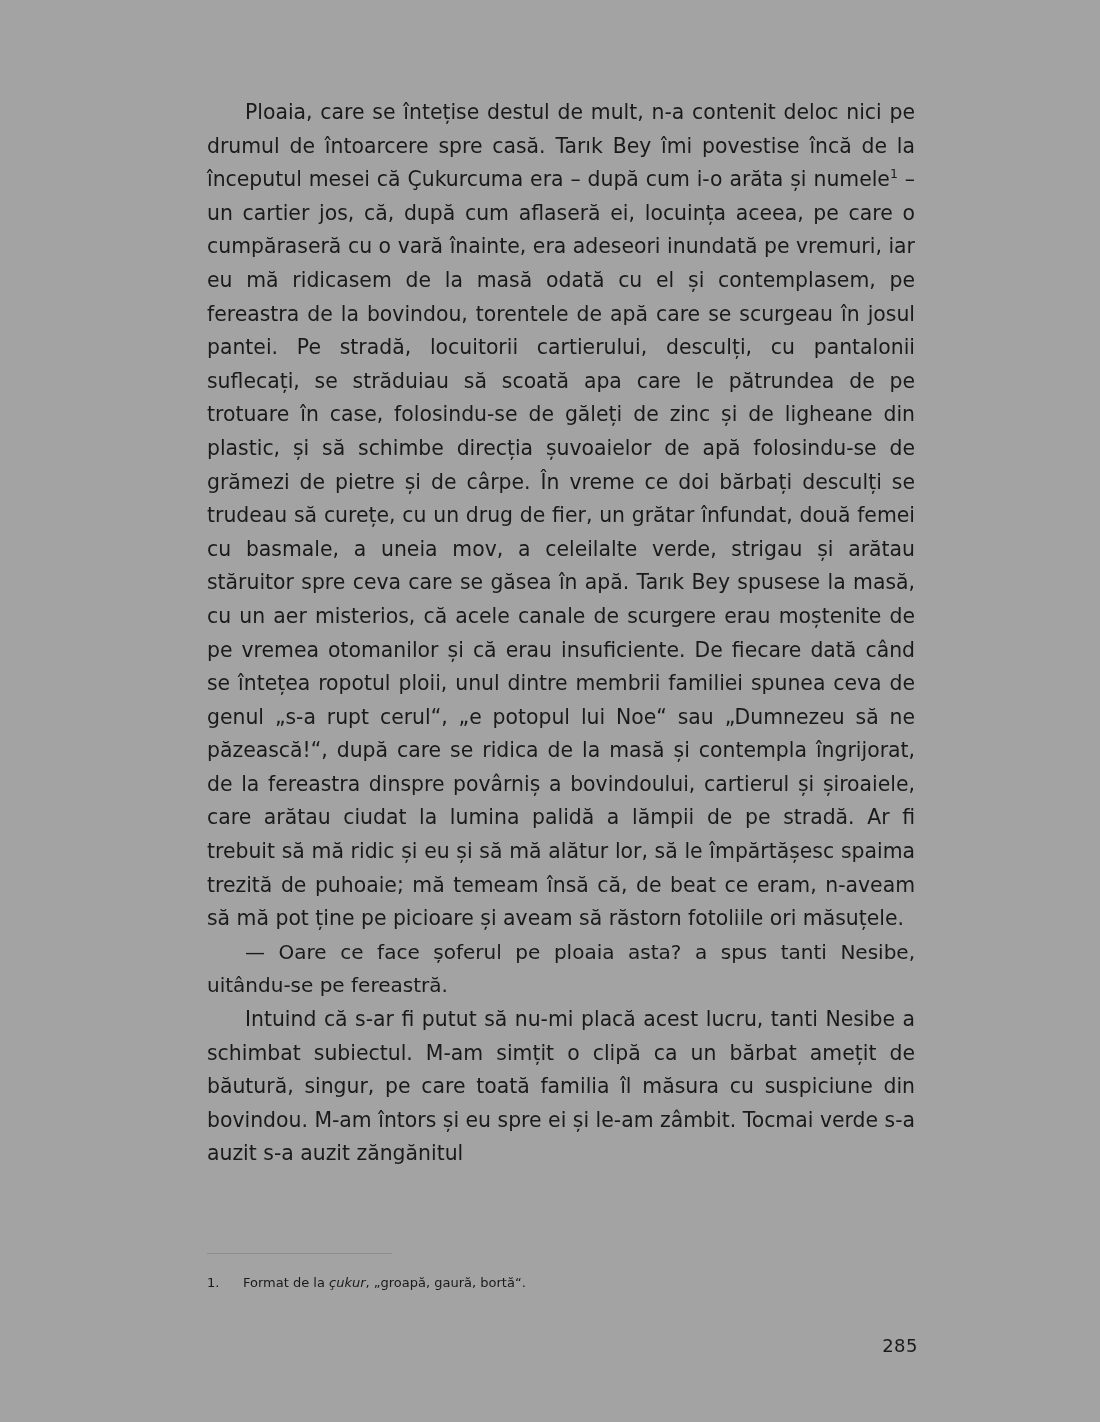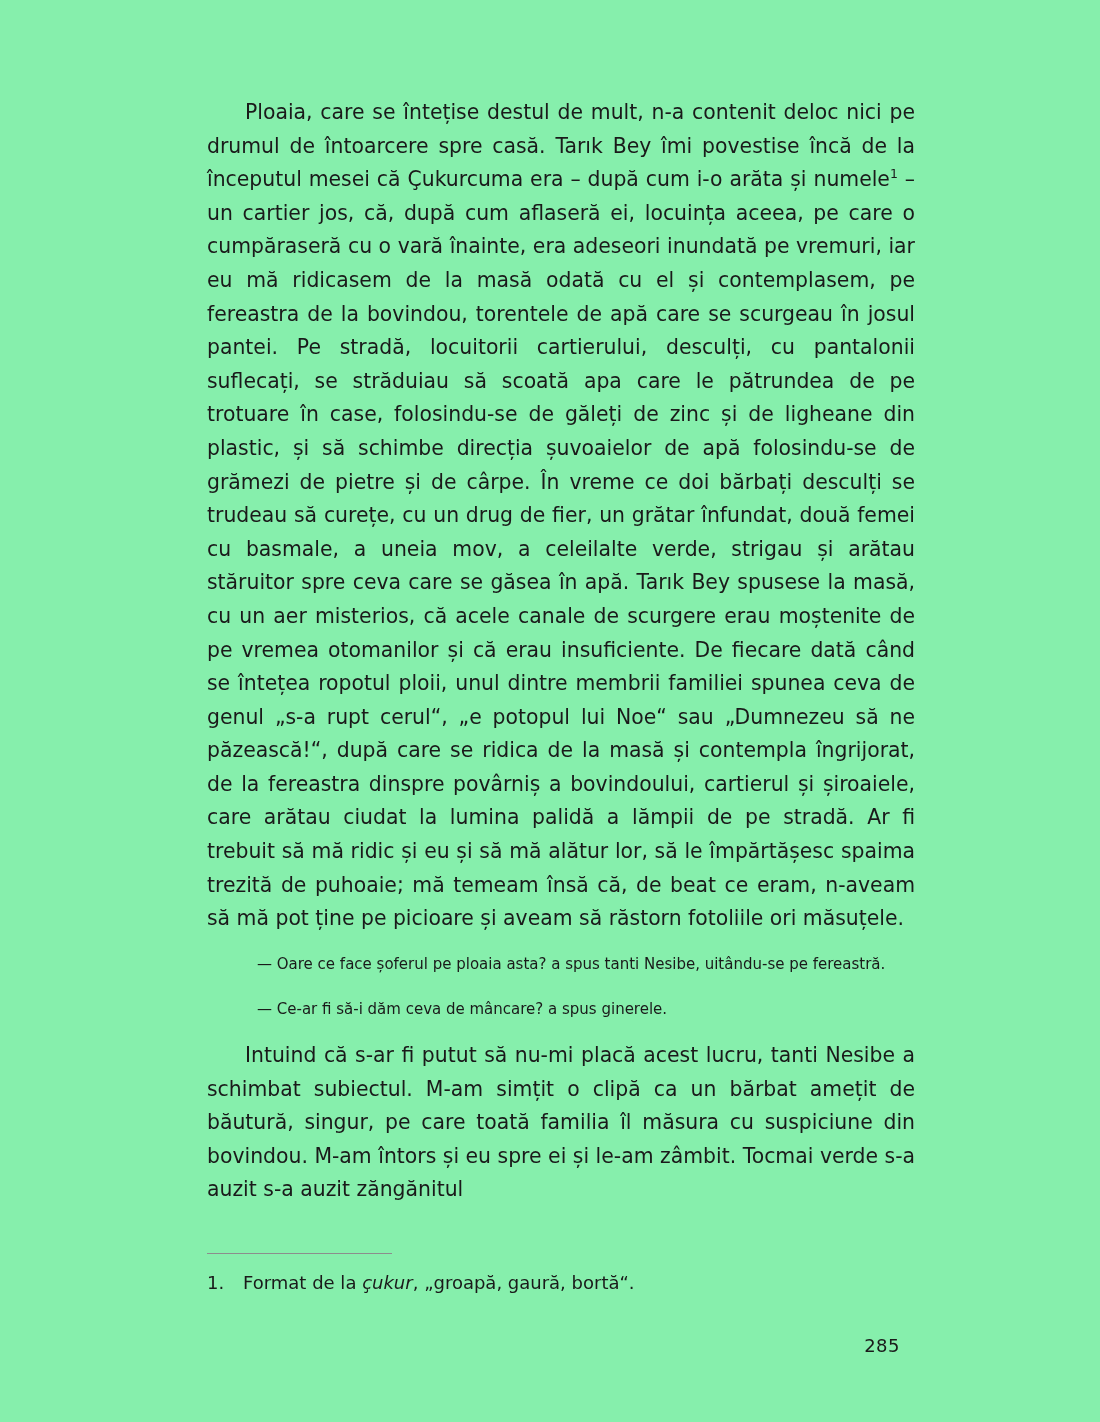--- a/index.html
+++ b/index.html
@@ -4,21 +4,21 @@
 <style>
   html, body {
     margin: 0;
     padding: 0;
     background: #ffffff;
   }
   .page {
     position: relative;
     width: 1100px;
     height: 1422px;
-    background: #86efac;
+    background: #a3a3a3;
     box-sizing: border-box;
     font-family: "DejaVu Sans", sans-serif;
     color: #1a1a1a;
     overflow: hidden;
   }
   .text-block {
     position: absolute;
     left: 207px;
     top: 96px;
     width: 708px;
@@ -26,22 +26,22 @@
   p.para {
     margin: 0;
     font-size: 20.4px;
     line-height: 33.6px;
     text-align: justify;
     text-justify: inter-word;
     hyphens: manual;
     text-indent: 38px;
   }
   p.dash {
-    margin: 12px;
-    font-size: 15px;
+    margin: 0;
+    font-size: 20px;
     line-height: 33.6px;
     text-align: justify;
     text-indent: 38px;
   }
   p.dash.last-line {
     text-align: left;
   }
   sup.fn {
     font-size: 12.5px;
     vertical-align: super;
@@ -53,52 +53,51 @@
     top: 1253px;
     width: 708px;
   }
   .footnote-rule {
     width: 185px;
     height: 1px;
     background: #8d8d8d;
     margin: 0 0 16px 0;
   }
   .footnote-text {
-    font-size: 18px;
+    font-size: 13px;
     line-height: 26px;
     color: #1a1a1a;
   }
   .footnote-num {
     display: inline-block;
     width: 36px;
   }
   .footnote-italic {
     font-style: italic;
   }
   .page-number {
     position: absolute;
-    right: 200px;
+    right: 182px;
     top: 1335px;
     font-size: 18px;
     color: #1a1a1a;
     letter-spacing: 0.5px;
   }
 </style>
 </head>
 <body>
 
 <div class="page">
 
   <div class="text-block">
 
     <p class="para"><span>Ploaia, care se întețise destul de mult, n-a contenit deloc nici pe drumul de întoarcere spre casă. Tarık Bey îmi povestise încă de la începutul mesei că Çukurcuma era – după cum i-o arăta și numele</span><sup class="fn">1</sup><span> – un cartier jos, că, după cum aflaseră ei, locuința aceea, pe care o cumpăraseră cu o vară înainte, era adeseori inundată pe vremuri, iar eu mă ridicasem de la masă odată cu el și contemplasem, pe fereastra de la bovindou, torentele de apă care se scurgeau în josul pantei. Pe stradă, locuitorii cartierului, desculți, cu pantalonii suflecați, se străduiau să scoată apa care le pătrundea de pe trotuare în case, folosindu-se de găleți de zinc și de ligheane din plastic, și să schimbe direcția șuvoaielor de apă folosindu-se de grămezi de pietre și de cârpe. În vreme ce doi bărbați desculți se trudeau să curețe, cu un drug de fier, un grătar înfundat, două femei cu basmale, a uneia mov, a celeilalte verde, strigau și arătau stăruitor spre ceva care se găsea în apă. Tarık Bey spusese la masă, cu un aer misterios, că acele canale de scurgere erau moștenite de pe vremea otomanilor și că erau insuficiente. De fiecare dată când se întețea ropotul ploii, unul dintre membrii familiei spunea ceva de genul „s-a rupt cerul“, „e potopul lui Noe“ sau „Dumnezeu să ne păzească!“, după care se ridica de la masă și contempla îngrijorat, de la fereastra dinspre povârniș a bovindoului, cartierul și șiroaiele, care arătau ciudat la lumina palidă a lămpii de pe stradă. Ar fi trebuit să mă ridic și eu și să mă alătur lor, să le împărtășesc spaima trezită de puhoaie; mă temeam însă că, de beat ce eram, n-aveam să mă pot ține pe picioare și aveam să răstorn fotoliile ori măsuțele.</span></p>
 
     <p class="dash">— Oare ce face șoferul pe ploaia asta? a spus tanti Nesibe, uitându-se pe fereastră.</p>
 
-    <p class="dash last-line">— Ce-ar fi să-i dăm ceva de mâncare? a spus ginerele.</p>
 
 
     <p class="para">Intuind că s-ar fi putut să nu-mi placă acest lucru, tanti Nesibe a schimbat subiectul. M-am simțit o clipă ca un bărbat amețit de băutură, singur, pe care toată familia îl măsura cu suspiciune din bovindou. M-am întors și eu spre ei și le-am zâmbit. Tocmai verde s-a auzit s-a auzit zăngănitul</p>
 
   </div>
 
   <div class="footnote-area">
     <div class="footnote-rule"></div>
     <div class="footnote-text"><span class="footnote-num">1.</span><span>Format de la </span><span class="footnote-italic">çukur</span><span>, „groapă, gaură, bortă“.</span></div>
   </div>

